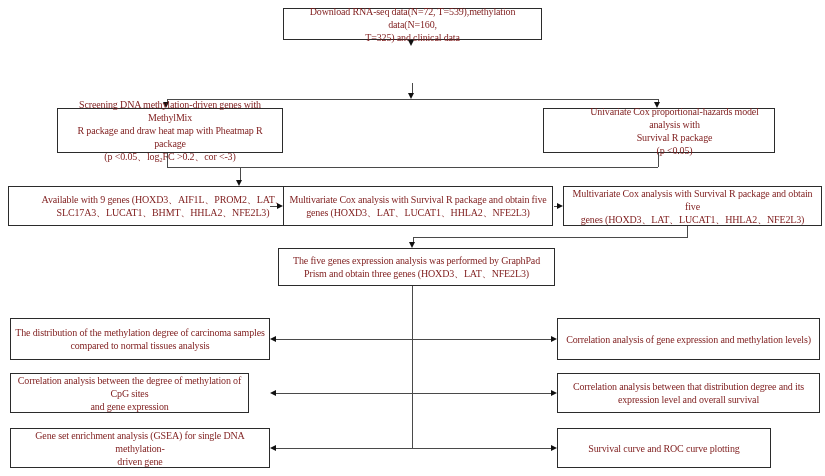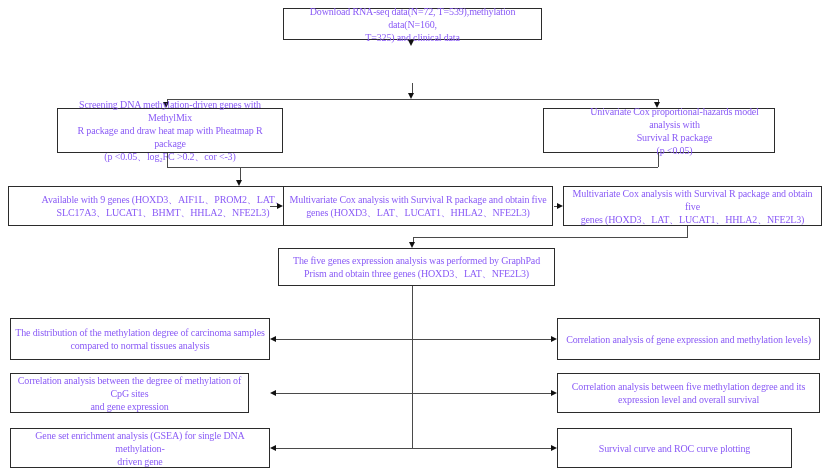--- a/index.html
+++ b/index.html
@@ -1,21 +1,21 @@
 <!DOCTYPE html>
 <html><head>
 <meta charset="utf-8">
 <style>
   html,body{margin:0;padding:0;background:#ffffff;}
   #canvas{
     position:relative;
     width:825px;height:476px;
     background:#ffffff;
     font-family:"Liberation Serif","DejaVu Serif",serif;
-    color:#8b5cf6;
+    color:#7f1d1d;
     overflow:hidden;
   }
   .box{
     position:absolute;
     border:1.5px solid #2b2b2b;
     background:#fff;
     box-sizing:border-box;
     display:flex;align-items:center;justify-content:center;
     text-align:center;
     font-size:10px;line-height:13px;letter-spacing:-0.15px;
@@ -87,26 +87,26 @@
 
   <div class="box" style="left:10px;top:318px;width:260px;height:42px;">The distribution of the methylation degree of carcinoma samples
 compared to normal tissues analysis</div>
   <div class="box" style="left:557px;top:318px;width:263px;height:42px;">Correlation analysis of gene expression and methylation levels)</div>
   <div class="hline" style="left:276px;top:339px;width:275px;"></div>
   <div class="arr arr-left" style="left:270px;top:335.5px;"></div>
   <div class="arr arr-right" style="left:551px;top:335.5px;"></div>
 
   <div class="box" style="left:10px;top:373px;width:239px;height:40px;">Correlation analysis between the degree of methylation of CpG sites
 and gene expression</div>
-  <div class="box" style="left:557px;top:373px;width:263px;height:40px;">Correlation analysis between five methylation degree and its
+  <div class="box" style="left:557px;top:373px;width:263px;height:40px;">Correlation analysis between that distribution degree and its
 expression level and overall survival</div>
   <div class="hline" style="left:276px;top:393px;width:275px;"></div>
   <div class="arr arr-left" style="left:270px;top:389.5px;"></div>
   <div class="arr arr-right" style="left:551px;top:389.5px;"></div>
 
   <div class="box" style="left:10px;top:428px;width:260px;height:40px;">Gene set enrichment analysis (GSEA) for single DNA methylation-
 driven gene</div>
-  <div class="box" style="left:557px;top:428px;width:235px;height:40px;">Survival curve and ROC curve plotting</div>
+  <div class="box" style="left:557px;top:428px;width:214px;height:40px;">Survival curve and ROC curve plotting</div>
   <div class="hline" style="left:276px;top:448px;width:275px;"></div>
   <div class="arr arr-left" style="left:270px;top:444.5px;"></div>
   <div class="arr arr-right" style="left:551px;top:444.5px;"></div>
 
 </div>
 
 </body></html>

